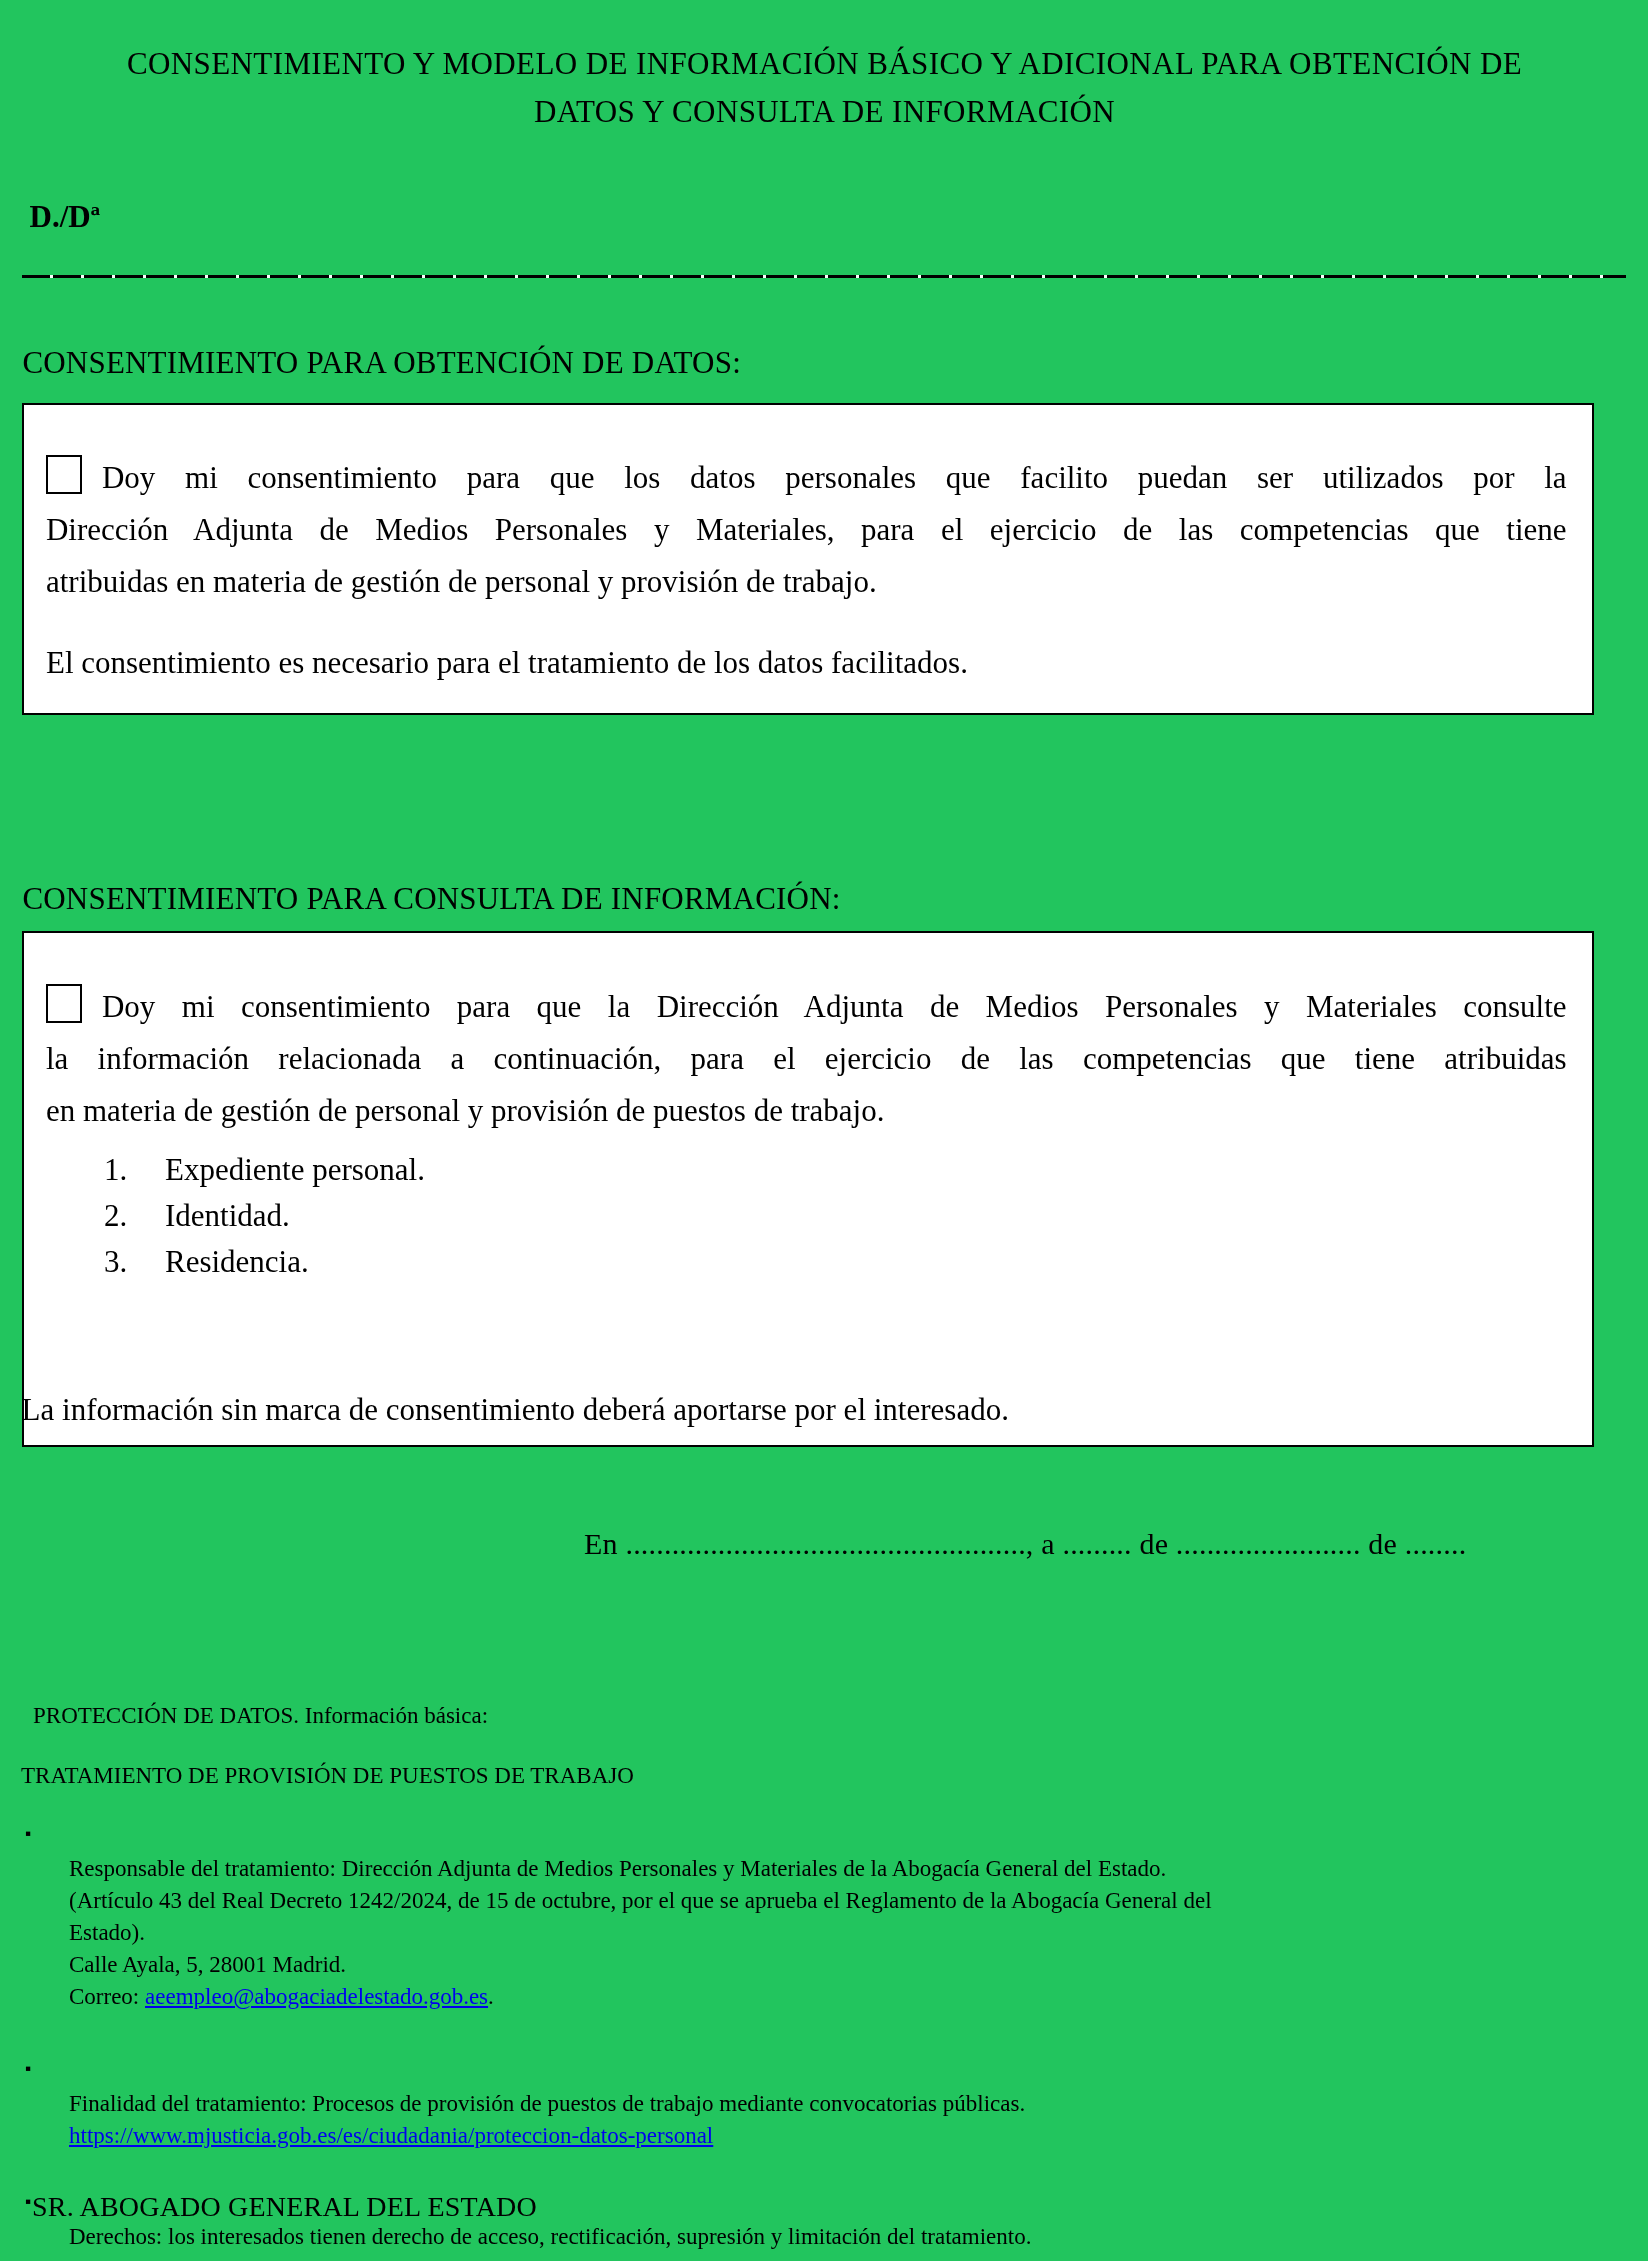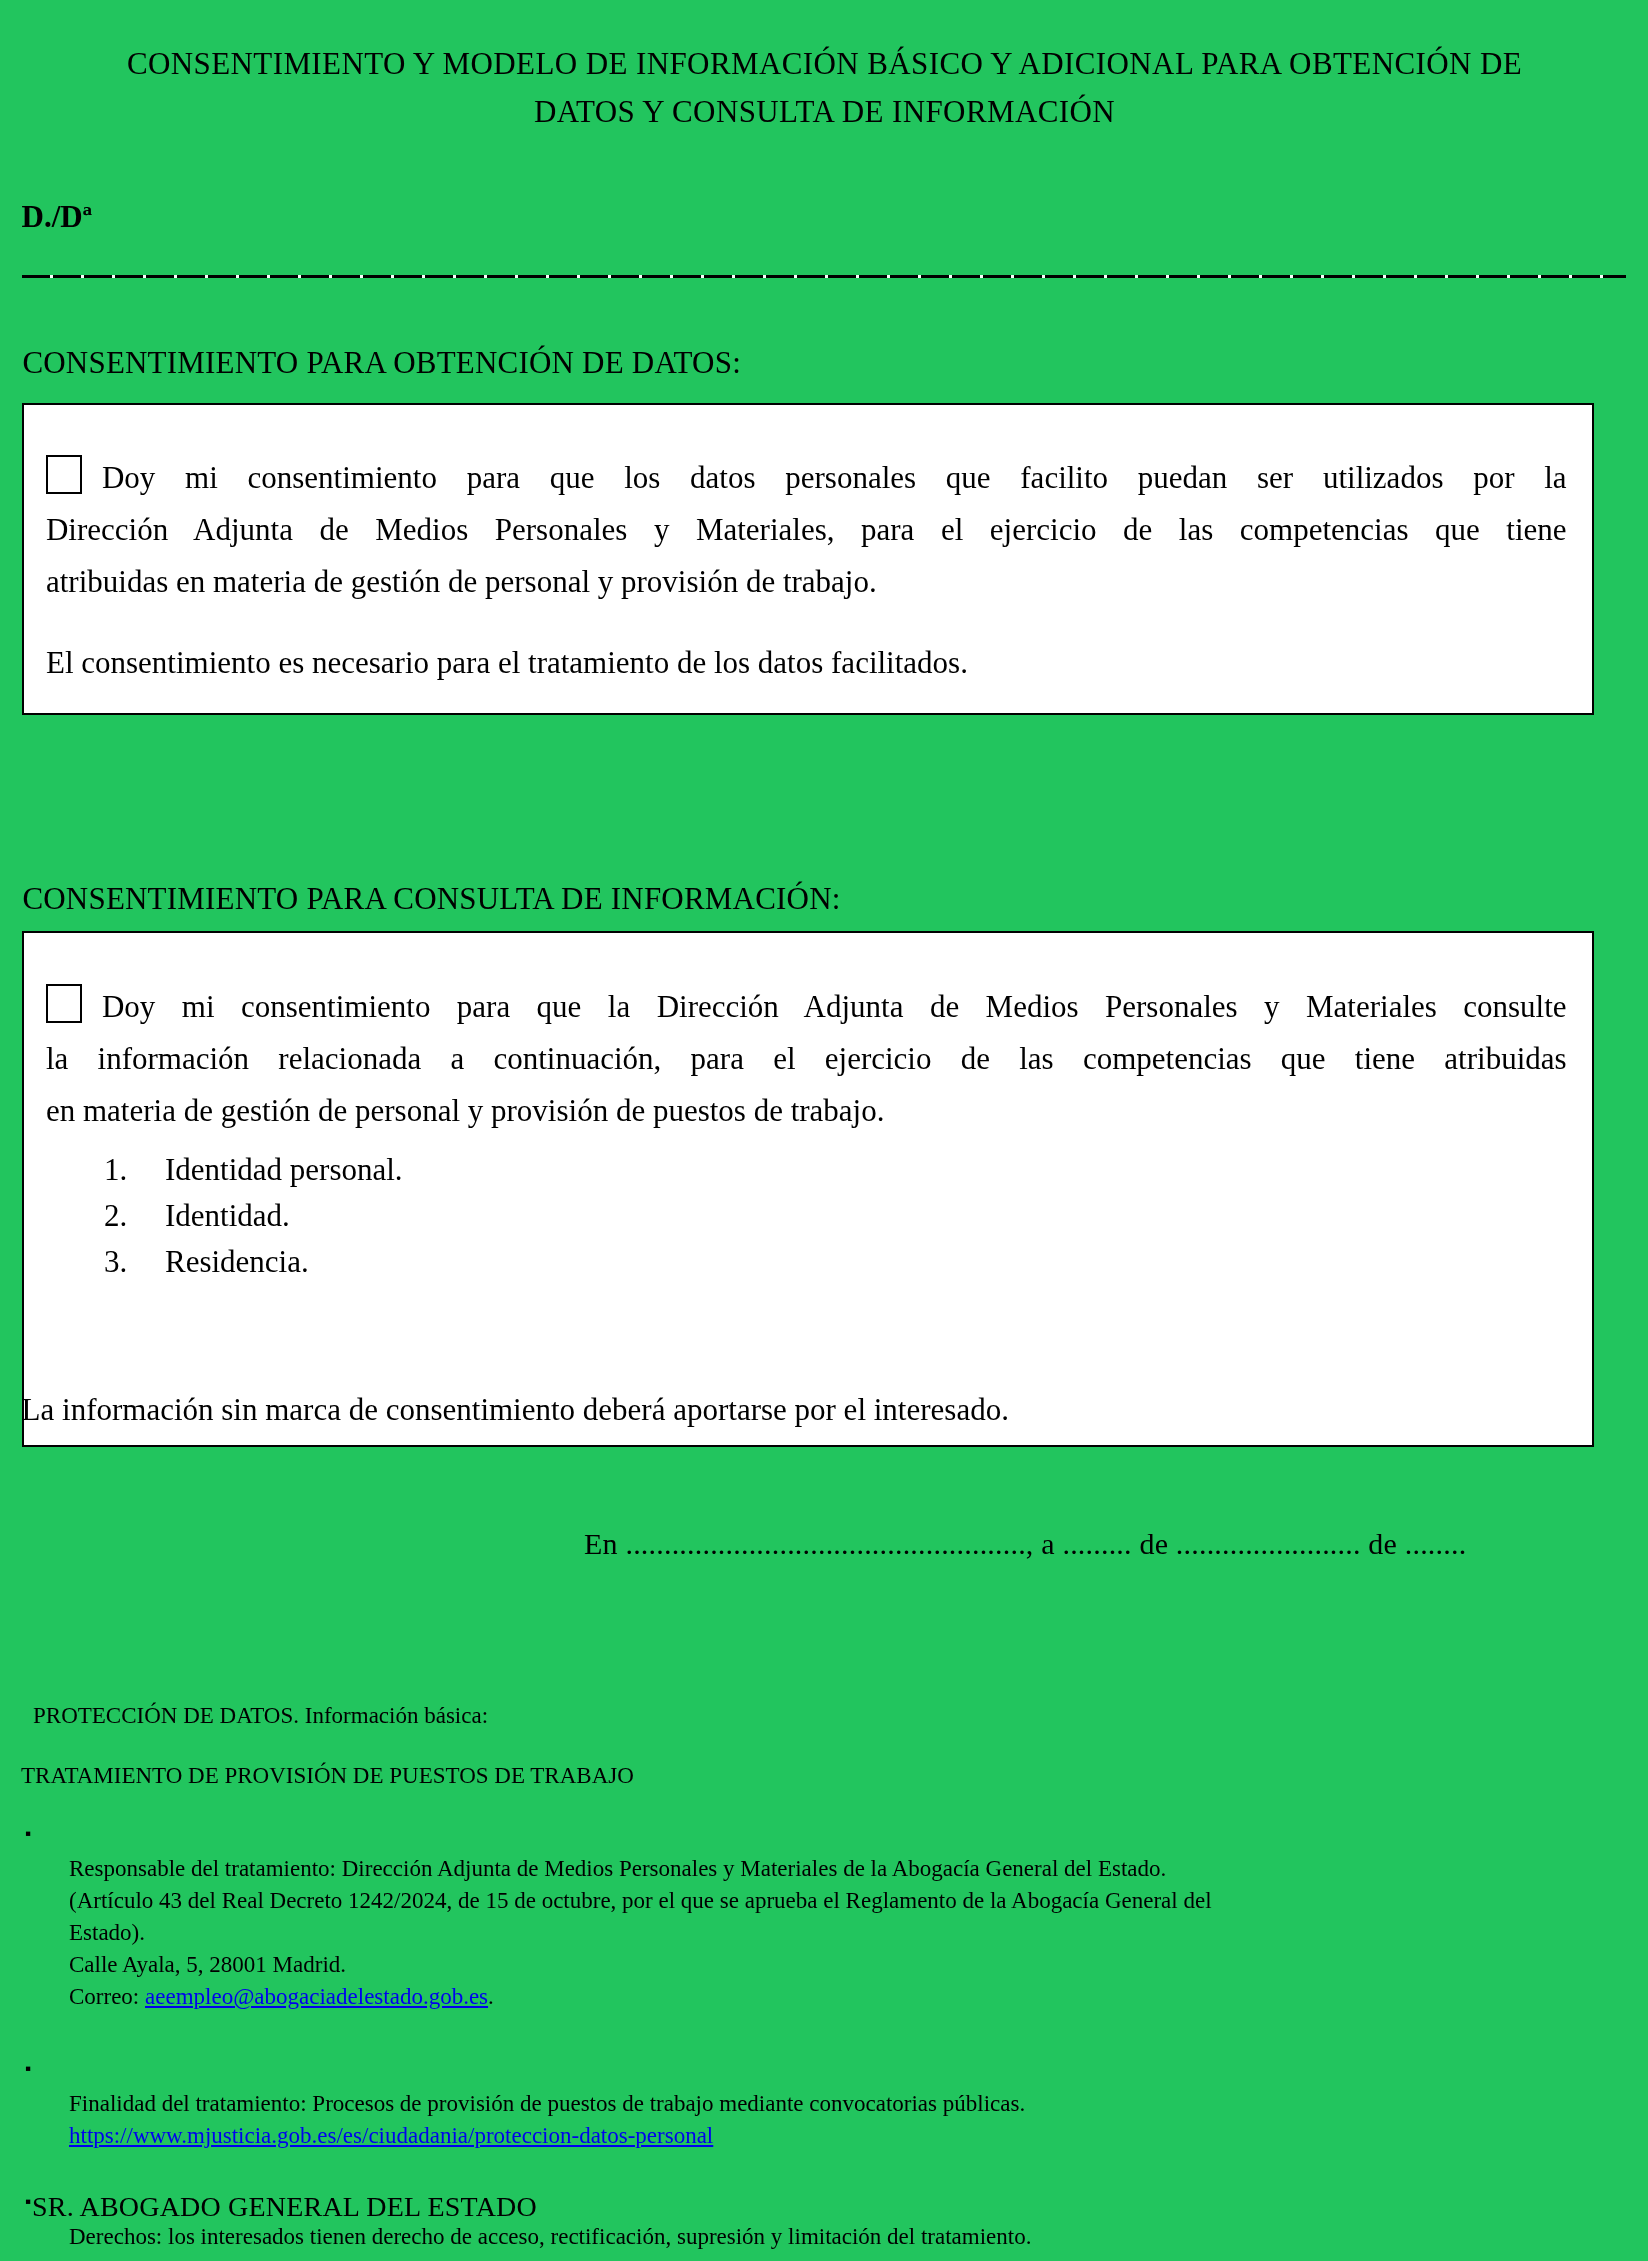--- a/index.html
+++ b/index.html
@@ -12,21 +12,21 @@
     font-family:Liberation Serif, serif;
     overflow:hidden;
   }
   .abs { position:absolute; }
 
   .title {
     left:0; right:0; text-align:center;
     font-size:31px; line-height:48px;
     letter-spacing:0.4px;
   }
-  .salutation { font-size:31px; font-weight:bold; }
+  .salutation { font-size:31px; font-weight:bold;margin-left:8px; }
 
   .fill-line {
     height:2.5px;
     background:repeating-linear-gradient(to right,#000 0 28px,#fff 28px 31px);
   }
 
   .sec-heading { font-size:31px; letter-spacing:0.2px; }
 
   .consent-box {
     left:21.6px; width:1572px;
@@ -100,21 +100,21 @@
   <div class="abs consent-box box-consulta">
     <div class="bodyline">
       <span class="checkbox"></span><span>Doy mi consentimiento para que la Dirección Adjunta de Medios Personales y Materiales consulte</span>
     </div>
     <div class="bodyline">la información relacionada a continuación, para el ejercicio de las competencias que tiene atribuidas</div>
     <div class="bodyline last">en materia de gestión de personal y provisión de puestos de trabajo.</div>
 
     <div class="num-list">
       <div class="num-row">
         <span class="num-cell">1.</span>
-        <span>Identidad personal.</span>
+        <span>Expediente personal.</span>
       </div>
       <div class="num-row">
         <span class="num-cell">2.</span>
         <span>Identidad.</span>
       </div>
       <div class="num-row">
         <span class="num-cell">3.</span>
         <span>Residencia.</span>
       </div>
     </div>

